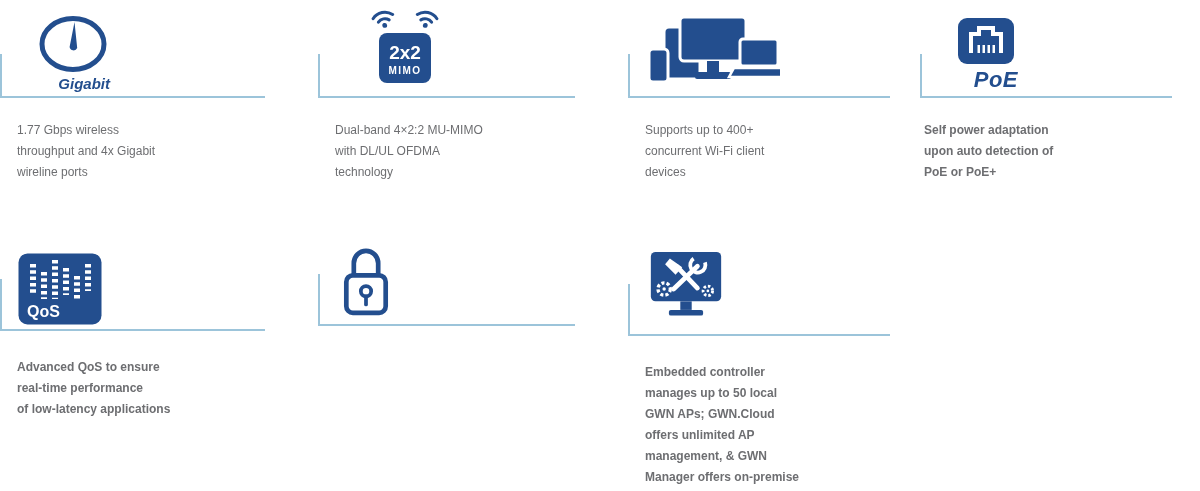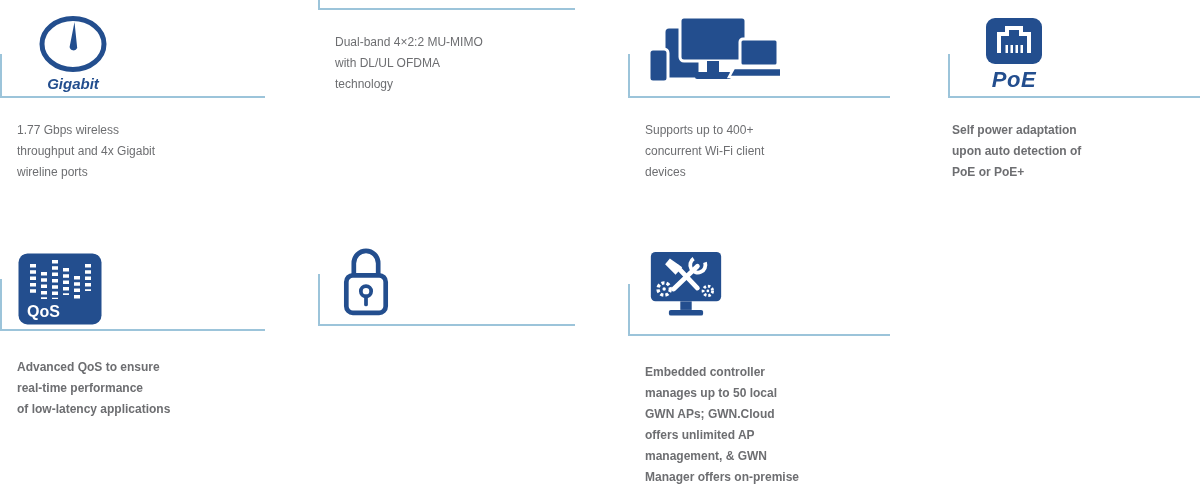--- a/index.html
+++ b/index.html
@@ -29,21 +29,21 @@
   .icon{
     color:var(--navy);
     line-height:0;
     padding-bottom:4px;
   }
   .icon-label{
     line-height:1.1;
     font-weight:bold;
     font-style:italic;
     color:var(--navy);
-    text-align:center;
+    text-align:right;
     margin-top:3px;
   }
   .icon-label.gigabit{font-size:15px;width:74px;}
   .icon-label.poe{font-size:22px;width:64px;letter-spacing:.5px;}
   .rule{
     position:relative;
     border-top:2px solid var(--line);
     width:100%;
   }
   .vline{
@@ -83,20 +83,39 @@
     </div>
     <div class="rule">
         <span class="vline"></span>
       </div>
     <p class="feature-text">1.77 Gbps wireless
 throughput and 4x Gigabit
 wireline ports</p>
   </section>
 
   <section class="feature" style="left:318px;top:8px;width:257px;">
+    <div class="icon-zone" style="height:88px;">
+      <div class="icon" style="margin-left:42px;padding-bottom:6px;">
+        <svg width="90" height="80" viewBox="0 0 90 80" aria-hidden="true">
+          <g transform="rotate(-12 24 12)" stroke="currentColor" fill="none" stroke-width="3" stroke-linecap="round">
+            <path d="M18.5 11 A 8 8 0 0 1 29.5 11"></path>
+            <path d="M14 6.5 A 14 14 0 0 1 34 6.5"></path>
+            <circle cx="24" cy="15.5" r="2.4" fill="currentColor" stroke="none"></circle>
+          </g>
+          <g transform="rotate(12 66 12)" stroke="currentColor" fill="none" stroke-width="3" stroke-linecap="round">
+            <path d="M60.5 11 A 8 8 0 0 1 71.5 11"></path>
+            <path d="M56 6.5 A 14 14 0 0 1 76 6.5"></path>
+            <circle cx="66" cy="15.5" r="2.4" fill="currentColor" stroke="none"></circle>
+          </g>
+          <rect x="19" y="23" width="52" height="50" rx="8" fill="currentColor"></rect>
+          <text x="45" y="49" text-anchor="middle" font-size="19" font-weight="bold" fill="#ffffff">2x2</text>
+          <text x="45" y="64" text-anchor="middle" font-size="10" font-weight="bold" letter-spacing="1.5" fill="#ffffff">MIMO</text>
+        </svg>
+      </div>
+    </div>
     <div class="rule">
         <span class="vline"></span>
       </div>
     <p class="feature-text">Dual-band 4×2:2 MU-MIMO
 with DL/UL OFDMA
 technology</p>
   </section>
 
   <section class="feature" style="left:628px;top:8px;width:262px;">
     <div class="icon-zone" style="height:88px;">
@@ -113,21 +132,21 @@
       </div>
     </div>
     <div class="rule">
         <span class="vline"></span>
       </div>
     <p class="feature-text">Supports up to 400+
 concurrent Wi-Fi client
 devices</p>
   </section>
 
-  <section class="feature" style="left:948px;top:8px;width:252px;">
+  <section class="feature" style="left:920px;top:8px;width:252px;">
     <div class="icon-zone" style="height:88px;">
       <div class="icon" style="margin-left:34px;padding-bottom:4px;">
         <svg width="64" height="48" viewBox="0 0 64 48" aria-hidden="true">
           <rect x="4" y="1" width="56" height="46" rx="9" fill="currentColor"></rect>
           <path fill="#ffffff" d="M15 36 V15 h8 v-6 h18 v6 h8 v21 Z"></path>
           <path fill="currentColor" d="M19 36 V19 h8 v-6 h10 v6 h8 v17 Z"></path>
           <g fill="#ffffff">
             <rect x="23.5" y="28" width="2.5" height="8"></rect>
             <rect x="28.5" y="28" width="2.5" height="8"></rect>
             <rect x="33.5" y="28" width="2.5" height="8"></rect>

